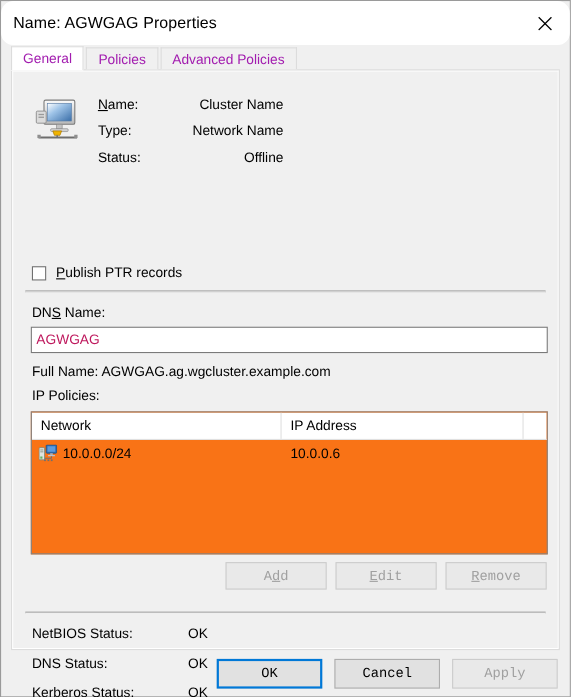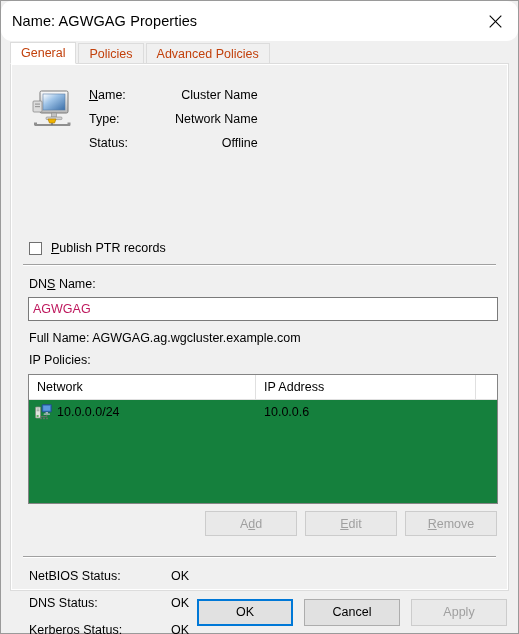--- a/index.html
+++ b/index.html
@@ -67,21 +67,21 @@
     display: flex;
     align-items: flex-end;
     z-index: 3;
   }
   .tab {
     height: 20px;
     line-height: 20px;
     padding: 0 10px;
     box-sizing: border-box;
     font-size: 12.5px;
-    color: #c2410c;
+    color: #a21caf;
     background: #f0f0f0;
     border: 1px solid #dcdcdc;
     border-bottom: none;
     margin-right: 2px;
     white-space: nowrap;
     cursor: default;
     position: relative;
   }
   .tab.active {
     height: 22px;
@@ -202,21 +202,21 @@
   }
 
   
   #iplist {
     position: absolute;
     left: 17px;
     top: 310px;
     width: 470px;
     height: 130px;
     box-sizing: border-box;
-    background: #15803d;
+    background: #f97316;
     border: 1px solid #848484;
     overflow: hidden;
   }
   #iplist-header {
     display: flex;
     height: 24px;
     background: #ffffff;
     border-bottom: 1px solid #e0e0e0;
   }
   .col-head {
@@ -250,21 +250,21 @@
 
   
   #list-buttons {
     position: absolute;
     top: 447px;
     left: 194px;
     display: flex;
     gap: 8px;
   }
   .btn {
-    font-family: Liberation Sans, sans-serif;
+    font-family: Liberation Mono, monospace;
     font-size: 12.5px;
     box-sizing: border-box;
     background: #e1e1e1;
     border: 1px solid #adadad;
     color: #000000;
     cursor: default;
     padding: 0;
     display: flex;
     align-items: center;
     justify-content: center;

